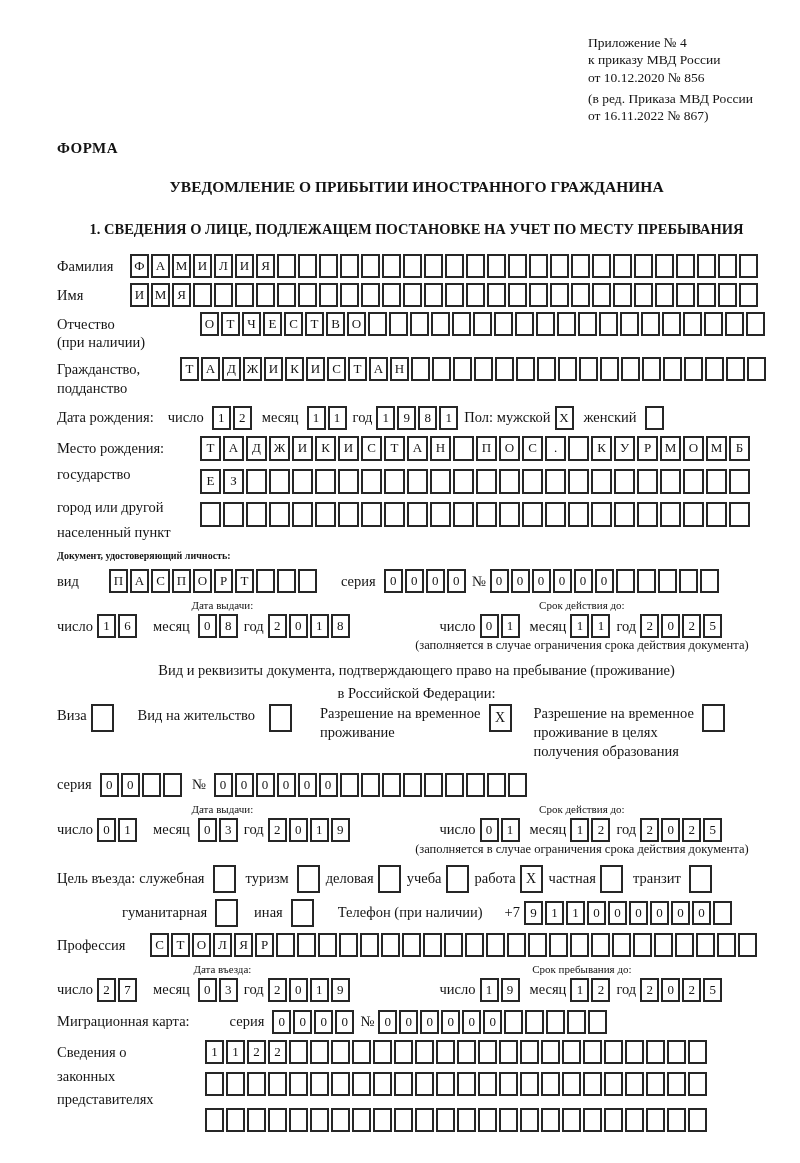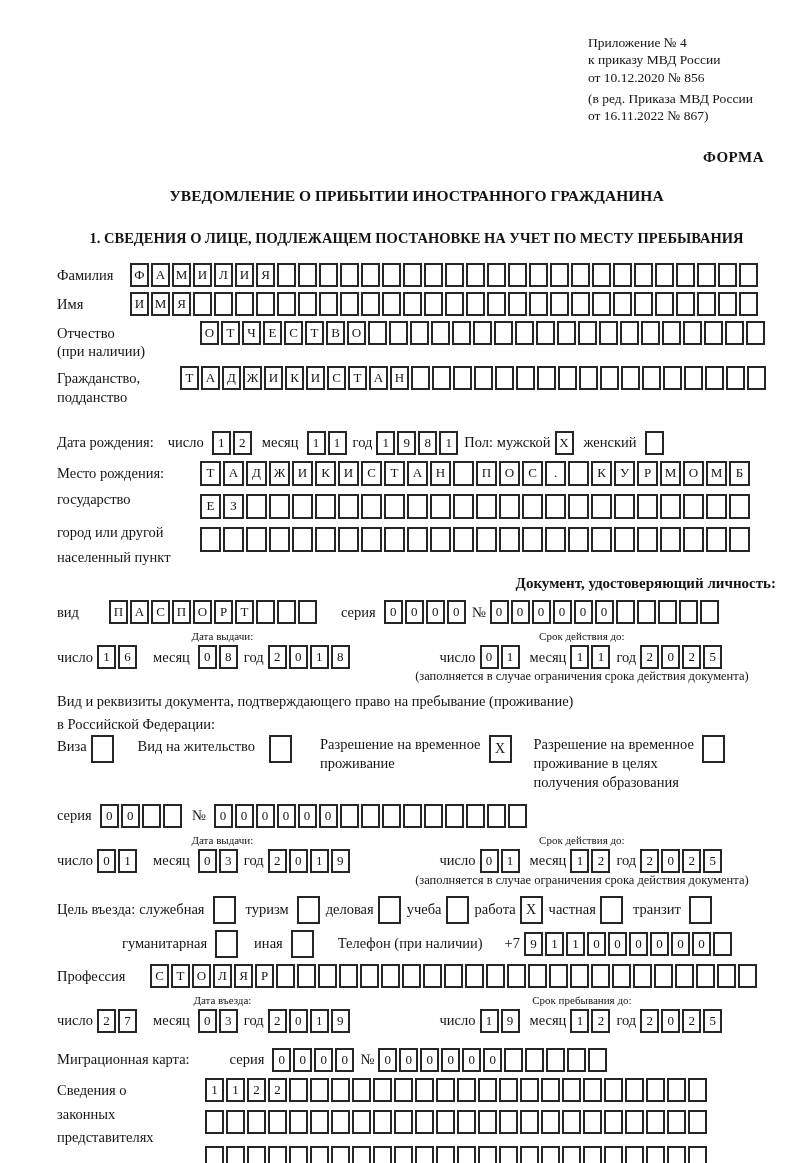--- a/index.html
+++ b/index.html
@@ -2,21 +2,21 @@
 <html><head>
 <meta charset="utf-8">
 <style>
   html,body { margin:0; padding:0; background:#ffffff; }
   body { width:800px; color:#141414; font-family:"Liberation Serif", serif; }
   .page { box-sizing:border-box; width:800px; min-height:1163px; padding:34px 24px 30px 57px; }
 
   
   .hdr { margin-left:auto; width:188px; font-size:13.5px; line-height:1.28; }
   .hdr .sub { margin-top:4px; }
-  .forma { text-align:right; padding-right:12px; font-weight:bold; font-size:15px; margin-top:25px; letter-spacing:.5px; }
+  .forma { padding-right:12px; font-weight:bold; font-size:15px; margin-top:16px; letter-spacing:.5px; }
 
   
   .title { text-align:center; font-weight:bold; font-size:15.5px; line-height:1.5; margin-top:18px; }
   .blank-line { display:inline-block; width:52px; border-bottom:2px solid #333; margin-left:10px; vertical-align:baseline; }
   .sec1 { text-align:center; font-weight:bold; font-size:14.5px; margin-top:22px; margin-bottom:16px; }
 
   
   .frow { display:flex; align-items:flex-start; margin-bottom:5px; }
   .flabel { font-size:14.5px; line-height:1.3; flex:none; padding-top:3px; }
   .cells { display:inline-flex; flex:none; }
@@ -24,32 +24,32 @@
           margin-right:2px; display:inline-flex; align-items:center; justify-content:center;
           font-size:13px; background:#fff; }
   .cell-m { width:21px; height:25px; }
   .checkbox { width:23px; height:28px; font-size:14px; }
 
   .inline-row { display:flex; align-items:center; font-size:14.5px; margin-bottom:6px; flex-wrap:nowrap; }
   .inline-row > * { flex:none; }
   .g4 { margin-left:4px;text-align:center; } .g8 { margin-left:8px; } .g14 { margin-left:14px; } .g22 { margin-left:22px; }
 
   
-  .doc-head { text-align:right; font-weight:bold; font-size:15px; margin:8px 0 8px 0; }
+  .doc-head { text-align:left; font-weight:bold; font-size:10px; margin:8px 0 8px 0; }
 
   
   .dates { display:flex; margin-top:2px; }
   .dcol-l { flex:0 0 46%; }
   .dcol-r { flex:1; }
   .dtitle { text-align:center; font-size:11px; margin-bottom:3px; }
   .dfields { display:flex; align-items:center; font-size:14.5px; }
   .dfields > * { flex:none; }
   .dnote { font-size:12.5px; text-align:center; }
 
-  .plain { font-size:14.5px; line-height:1.55; }
+  .plain { font-size:14.5px; line-height:1.55;text-align:center; }
 
   
   .opts { display:flex; align-items:flex-start; margin-top:0; margin-bottom:12px; }
   .opt-pair { display:flex; align-items:flex-start; }
   .opt-text-c { font-size:14.5px; line-height:1.3; }
 </style>
 </head>
 <body>
 
 <div class="page">
@@ -209,21 +209,21 @@
         <span class="cell"></span>
         <span class="cell"></span>
         <span class="cell"></span>
         <span class="cell"></span>
         <span class="cell"></span>
         <span class="cell"></span>
         <span class="cell"></span>
       </div>
   </div>
 
-  <div class="inline-row" style="margin-top:24px">
+  <div class="inline-row" style="margin-top:8px">
     <span>Дата рождения:</span>
     <span class="g14">число</span>
     <span class="cells g8">
         <span class="cell">1</span>
         <span class="cell">2</span>
       </span>
     <span class="g8">месяц</span>
     <span class="cells g8">
         <span class="cell">1</span>
         <span class="cell">1</span>
@@ -666,21 +666,21 @@
         <span class="cells g4">
             <span class="cell">2</span>
             <span class="cell">0</span>
             <span class="cell">2</span>
             <span class="cell">5</span>
           </span>
       </div>
     </div>
   </div>
 
-  <div class="inline-row" style="margin-top:15px">
+  <div class="inline-row" style="margin-top:8px">
     <span>Миграционная карта:</span>
     <span class="g22" style="margin-left:40px">серия</span>
     <span class="cells g8">
         <span class="cell">0</span>
         <span class="cell">0</span>
         <span class="cell">0</span>
         <span class="cell">0</span>
       </span>
     <span class="g4">№</span>
     <span class="cells g4">

